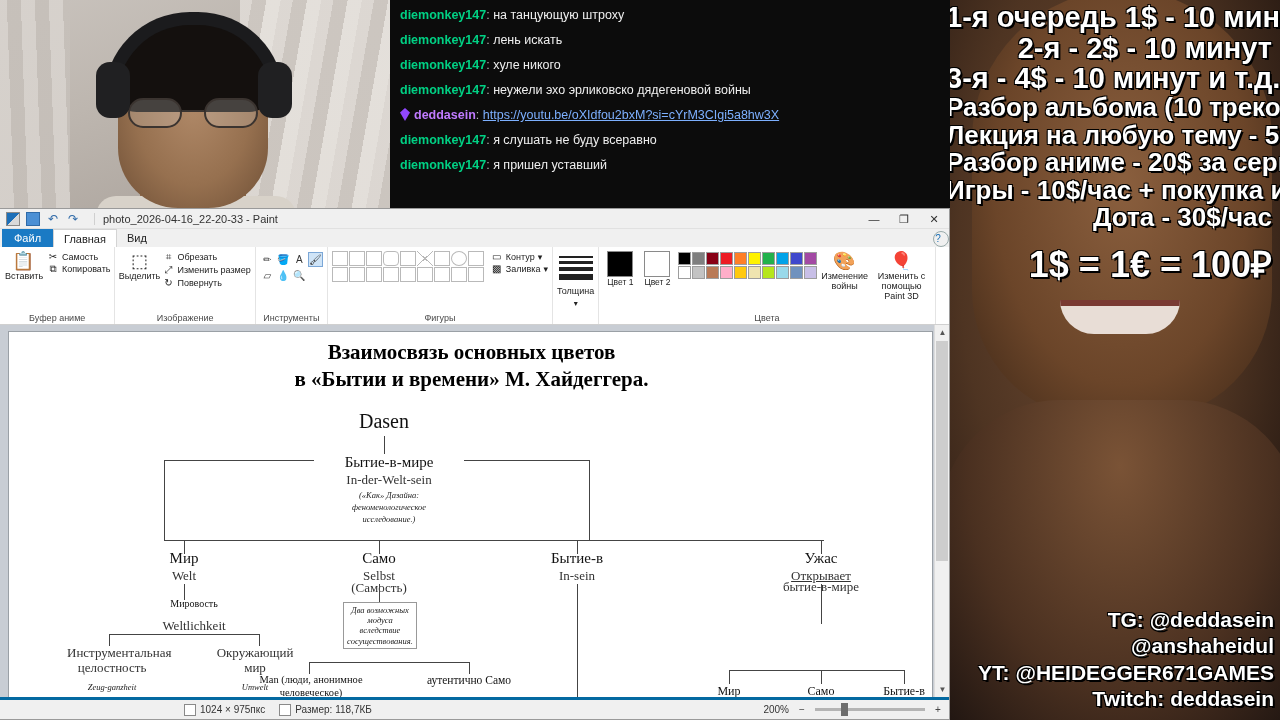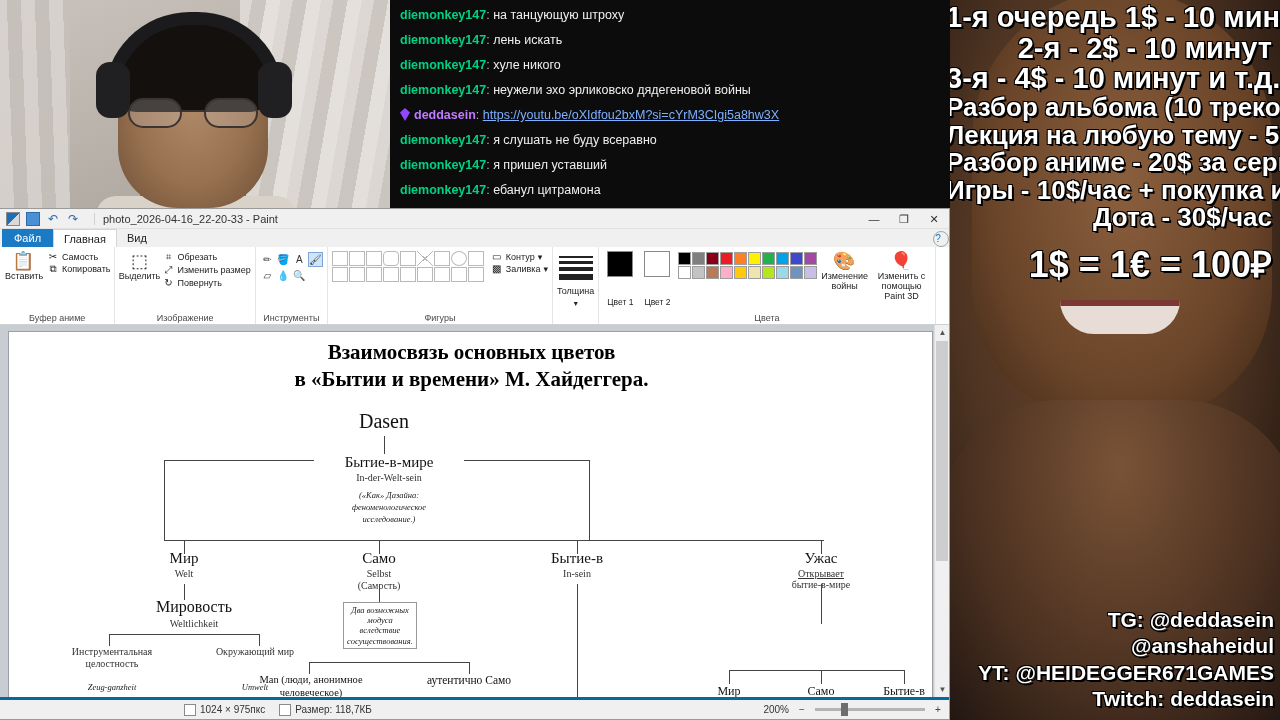--- a/index.html
+++ b/index.html
@@ -182,39 +182,39 @@
 
   .shape-grid { display: grid; grid-template-columns: repeat(9, 16px); grid-auto-rows: 15px; gap: 1px; padding-top: 2px; }
   .shape-cell { border: 1px solid #b9b9b9; background: #fff; }
   .shape-cell.round { border-radius: 50%; }
   .shape-cell.rrect { border-radius: 4px; }
   .shape-cell.tri { border: none; background: linear-gradient(to bottom right, transparent 48%, #b9b9b9 48% 52%, transparent 52%), linear-gradient(to bottom left, transparent 48%, #b9b9b9 48% 52%, transparent 52%); }
 
   .swatch-grid { display: grid; grid-template-columns: repeat(10, 13px); grid-auto-rows: 13px; gap: 1px; padding-top: 3px; }
   .sw { width: 13px; height: 13px; border: 1px solid #9d9d9d; }
   .colorbox { width: 26px; height: 26px; border: 1px solid #8a8a8a; }
-  .colorstack { display:flex; flex-direction:column; align-items:center;gap:20px; }
+  .colorstack { display:flex; flex-direction:column; align-items:center; }
 
   .canvas-area {
     flex: 1; background: #c8cdd4; position: relative; overflow: hidden;
     display: flex; justify-content: center;
   }
   .canvas-sheet {
     position: absolute; left: 8px; top: 6px; width: 925px; height: 430px;
     background: #fff; border: 1px solid #9aa0a6; overflow: hidden;
   }
   .diagram { position: absolute; left: 0; top: 0; width: 925px; height: 430px; }
   .dg-title { text-align: center; font-family: "Liberation Serif", serif; font-weight: bold; }
   .dg-t1 { font-size: 21px; margin-top: 8px; }
   .dg-t2 { font-size: 21px; margin-top: 2px; }
   .node { position: absolute; text-align: center; font-family: "Liberation Serif", serif; color: #111; }
   .n-main { font-size: 20px; }
   .n-big { font-size: 15px; font-weight: normal; }
-  .n-mid { font-size: 16px; }
-  .n-xs { font-size: 10px; color: #333; }
+  .n-mid { font-size: 10px; }
+  .n-xs { font-size: 13px; color: #333; }
   .n-it { font-style: italic; font-size: 8.5px; color: #222; }
   .line { position: absolute; background: #444; }
   .hline { height: 1px; }
   .vline { width: 1px; }
 
   .scroll-v {
     position: absolute; right: 0; top: 0; width: 15px; height: 100%; background: #f0f0f0; border-left: 1px solid #dcdcdc;
   }
   .scroll-thumb { position: absolute; left: 1px; top: 16px; width: 12px; height: 220px; background: #cdcdcd; }
   .scroll-arrow { position: absolute; left: 0; width: 15px; height: 15px; font-size: 8px; text-align: center; line-height: 15px; color: #555; }
@@ -268,23 +268,20 @@
       <span class="chat-user">diemonkey147</span><span class="chat-colon">: </span><span class="chat-text">неужели эхо эрликовско дядегеновой войны</span>
     </div>
     <div class="chat-line">
       <span class="badge-gem"></span><span class="chat-user purple">deddasein</span><span class="chat-colon">: </span><a class="chat-link" href="#">https://youtu.be/oXIdfou2bxM?si=cYrM3CIgi5a8hw3X</a>
     </div>
     <div class="chat-line">
       <span class="chat-user">diemonkey147</span><span class="chat-colon">: </span><span class="chat-text">я слушать не буду всеравно</span>
     </div>
     <div class="chat-line">
       <span class="chat-user">diemonkey147</span><span class="chat-colon">: </span><span class="chat-text">я пришел уставший</span>
-    </div>
-    <div class="chat-line">
-      <span class="chat-user">diemonkey147</span><span class="chat-colon">: </span><span class="chat-text">ебанул цитрамона</span>
     </div>
   </div>
 
   <div id="rightpanel">
     <div class="face-bg"></div>
     <div class="face-head"></div>
     <div class="face-mouth"></div>
     <div class="face-body"></div>
 
     <div class="price-list">

